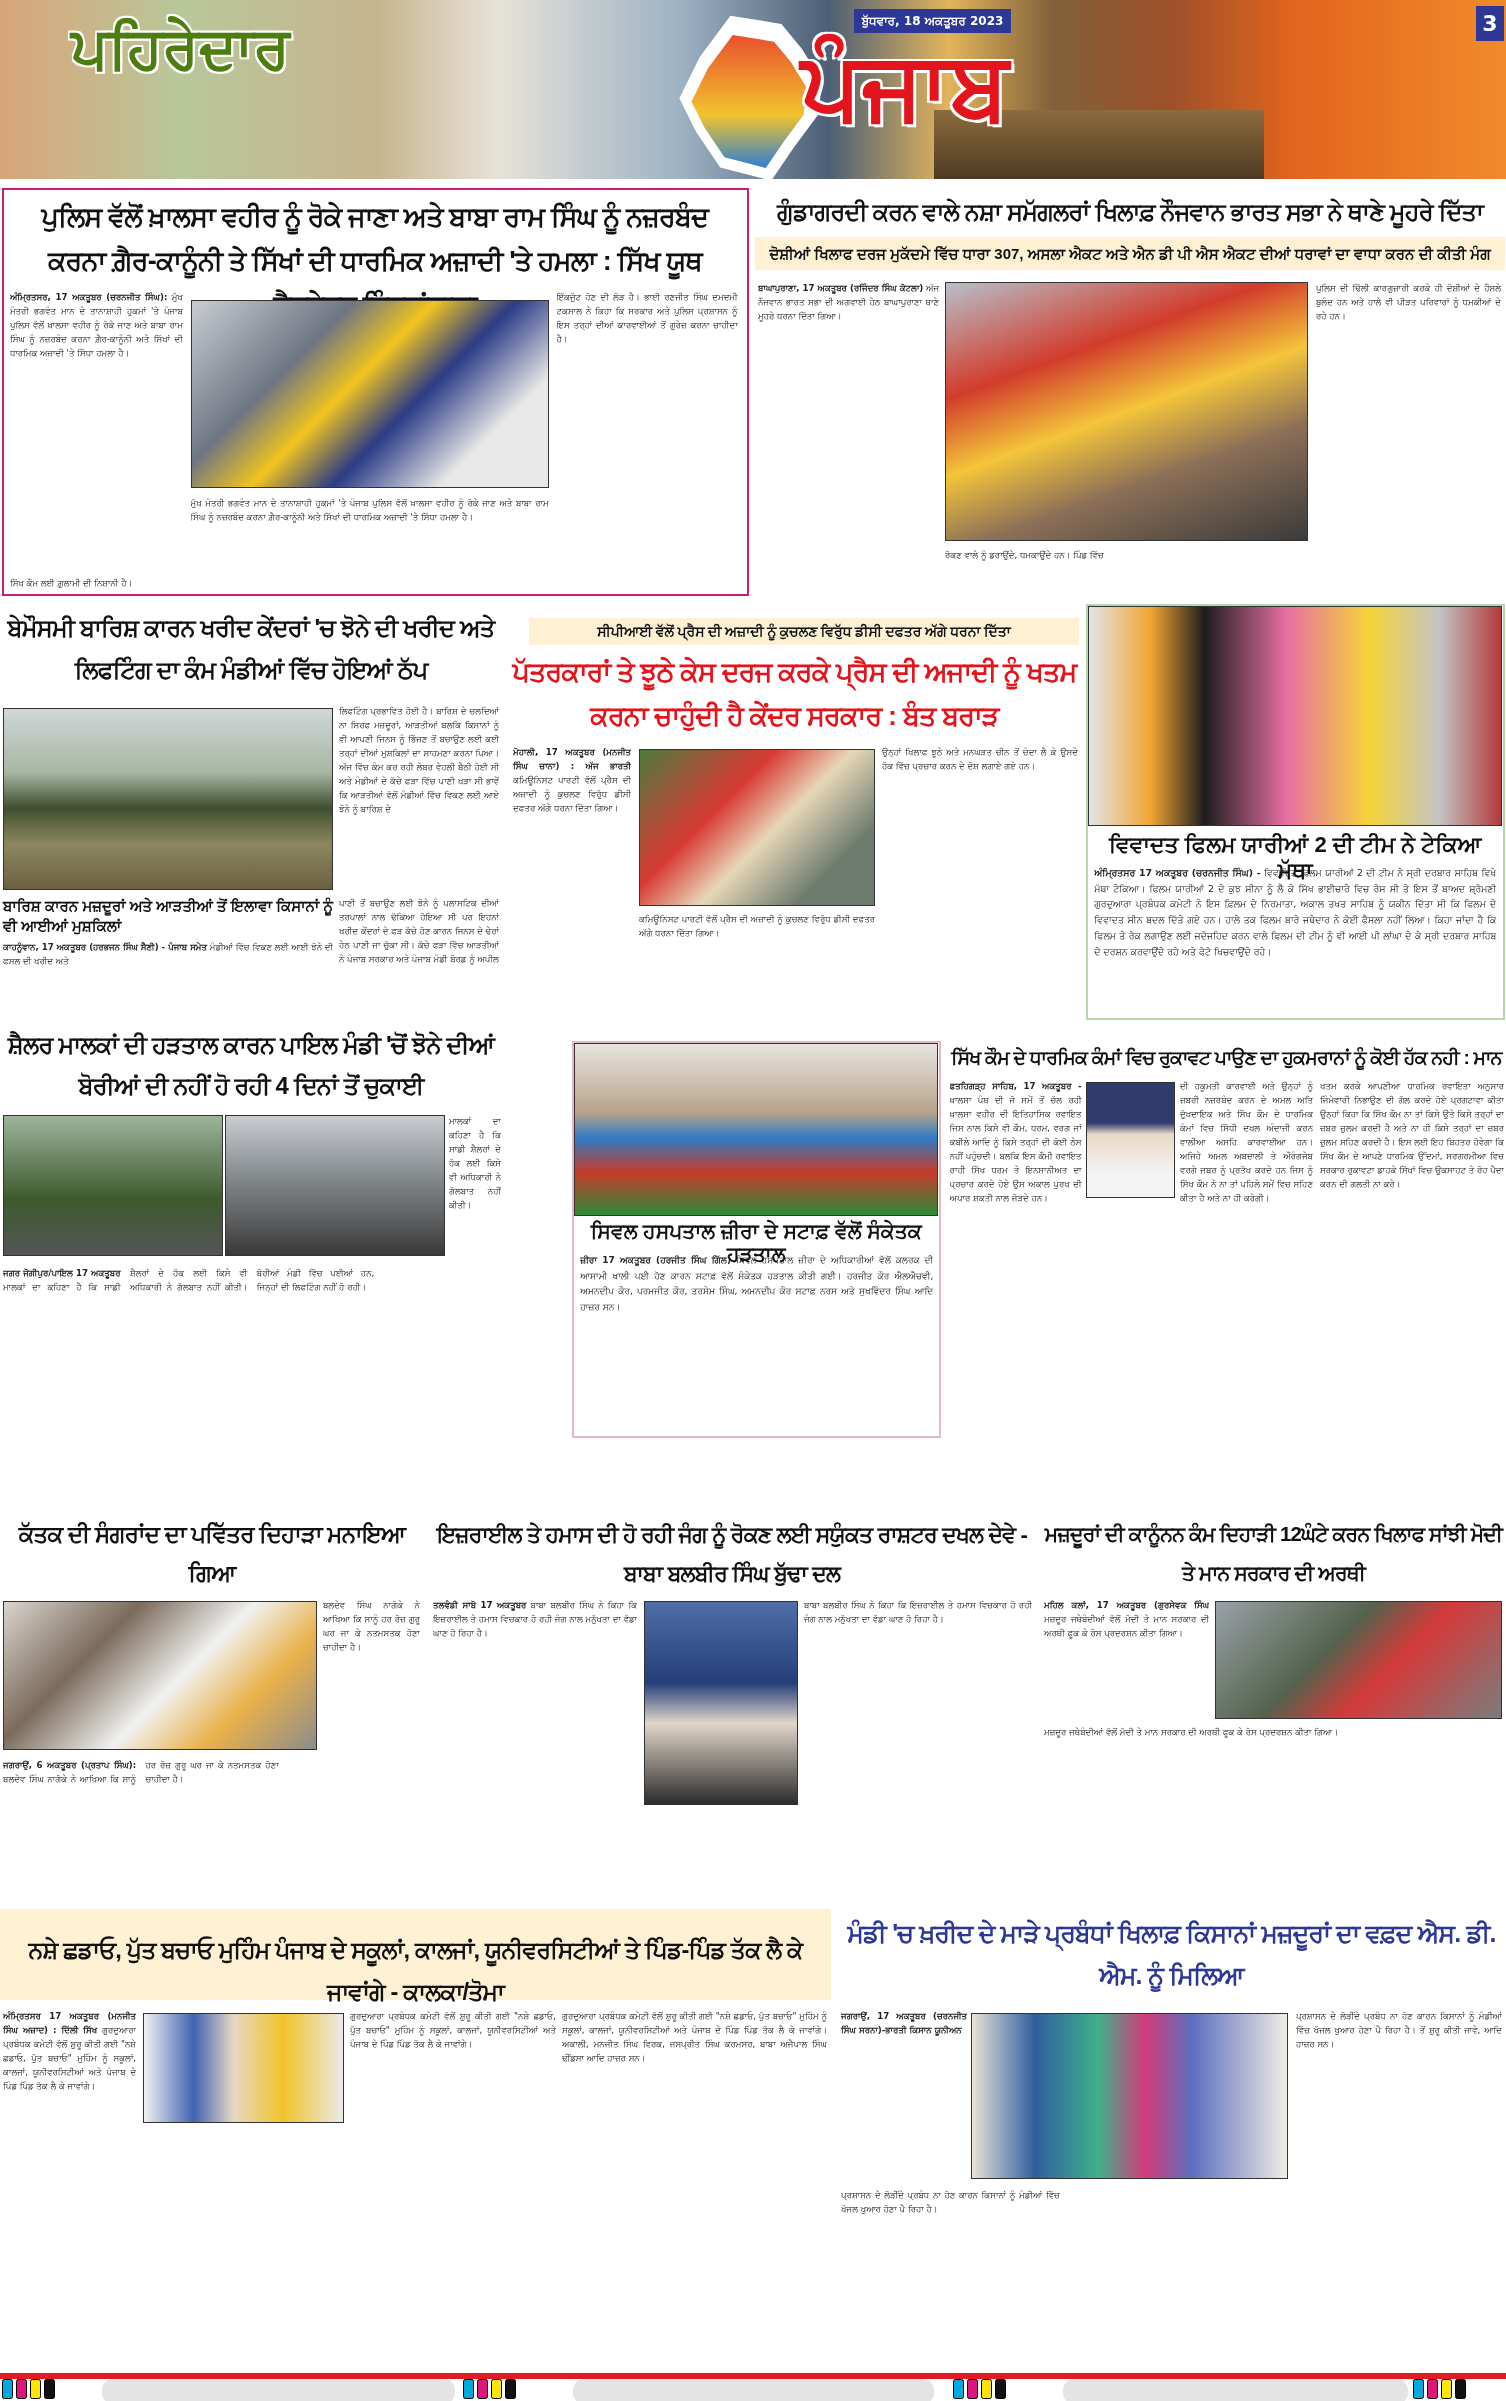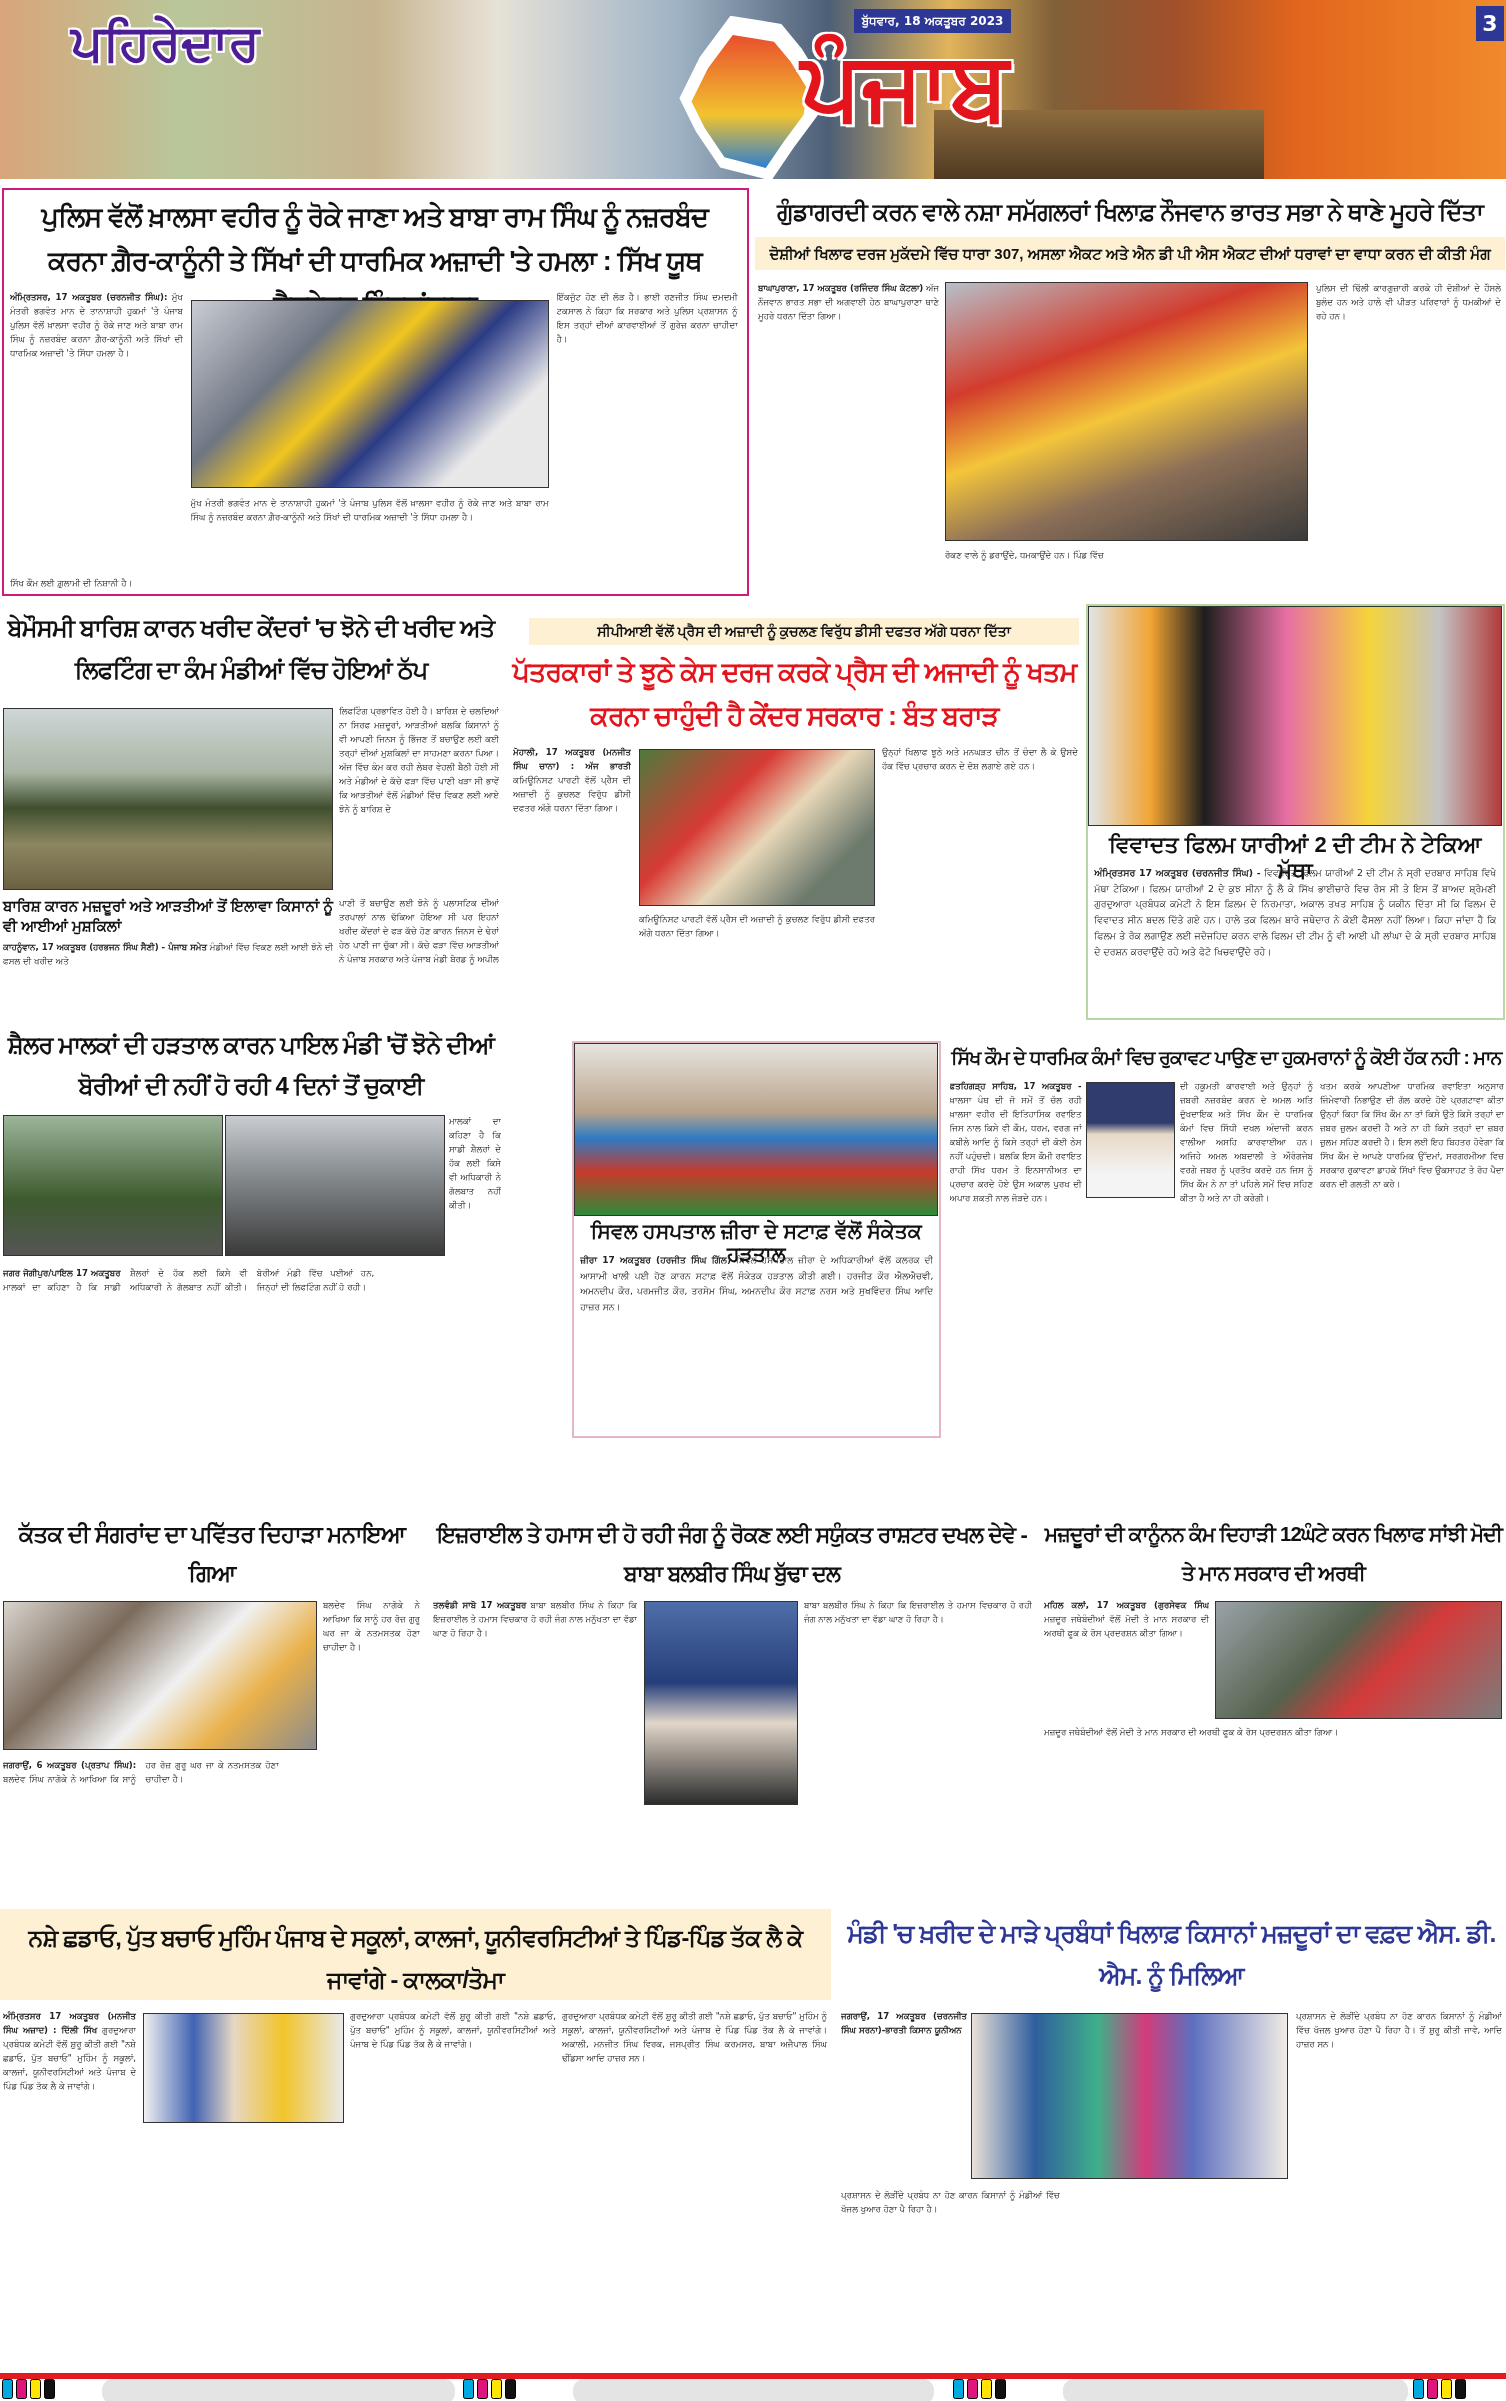--- a/index.html
+++ b/index.html
@@ -2,21 +2,21 @@
 <html style="font-size:12.6px"><head>
 <meta charset="utf-8">
 <style>
 *{box-sizing:border-box;margin:0;padding:0}
 body{width:1506px;height:2401px;background:#fff;font-family:"DejaVu Sans",sans-serif;color:#111;position:relative;overflow:hidden}
 .abs{position:absolute}
 .masthead{left:0;top:0;width:1506px;height:179px;background:linear-gradient(90deg,#d9a57a 0%,#b8c79a 12%,#c7b48f 25%,#e7e2d8 33%,#9fb3c5 45%,#4d5f76 55%,#e2b45b 63%,#806039 70%,#a0502a 78%,#e2651d 86%,#f18a2b 100%);overflow:hidden}
 .mh-fields{left:934px;top:110px;width:330px;height:69px;background:linear-gradient(180deg,#8d6b3d,#4e3a22)}
 .mh-map{left:659px;top:15.7px;width:204px;height:165px;background:#fff;clip-path:polygon(35% 0,60% 5%,70% 20%,80% 40%,78% 60%,66% 80%,55% 100%,30% 92%,18% 70%,10% 50%,20% 25%)}
 .mh-map-inner{left:675px;top:35px;width:165px;height:133px;background:linear-gradient(180deg,#e94f2e,#f2c32e 60%,#2e7fd1);clip-path:polygon(35% 0,60% 5%,70% 20%,80% 40%,78% 60%,66% 80%,55% 100%,30% 92%,18% 70%,10% 50%,20% 25%)}
-.brand{left:71px;top:14px;font-size:50px;font-weight:bold;color:#4c1d95;text-shadow:2.4px 2.4px 0 #fff,-1.6px -1.6px 0 #fff,1.6px -1.6px 0 #fff,-1.6px 1.6px 0 #fff}
+.brand{left:71px;top:14px;font-size:58px;font-weight:bold;color:#4d7c0f;text-shadow:2.4px 2.4px 0 #fff,-1.6px -1.6px 0 #fff,1.6px -1.6px 0 #fff,-1.6px 1.6px 0 #fff}
 .state{left:801px;top:31px;font-size:94px;font-weight:bold;color:#e3141b;text-shadow:3.1px 3.1px 0 #fff,-2.4px -2.4px 0 #fff,2.4px -2.4px 0 #fff,-2.4px 2.4px 0 #fff}
 .datebox{left:854px;top:9.4px;width:157px;height:24px;background:#2d3796;color:#fff;font-size:12px;display:flex;align-items:center;justify-content:center;font-weight:bold}
 .pageno{left:1476px;top:6.3px;width:28px;height:35px;background:#2d3796;color:#fff;font-size:22px;font-weight:bold;display:flex;align-items:center;justify-content:center}
 .hl{font-family:"Liberation Sans",sans-serif;font-weight:bold;line-height:1.15;text-align:center;letter-spacing:-0.8px}
 .body-text{font-size:8.6px;line-height:14px;color:#222;text-align:justify;overflow:hidden}
 .photo{background:linear-gradient(135deg,#7a8a99,#c5c9c6 40%,#8d7a5f 70%,#3f4a56);border:0.8px solid #333}
 .box-magenta{border:2.4px solid #cf1b7e}
 .box-pink{border:2.4px solid #e4b7c3}
 .box-green{border:2.4px solid #b7d8a4}
 .cream{background:#fdf0d3}
@@ -152,21 +152,21 @@
   <div class="hl" style="position:absolute;left:0;top:0;width:465px;font-size:20.4px;line-height:39px">ਮਜ਼ਦੂਰਾਂ ਦੀ ਕਾਨੂੰਨਨ ਕੰਮ ਦਿਹਾੜੀ 12ਘੰਟੇ ਕਰਨ ਖਿਲਾਫ ਸਾਂਝੀ ਮੋਦੀ ਤੇ ਮਾਨ ਸਰਕਾਰ ਦੀ ਅਰਥੀ</div>
   <div class="body-text" style="position:absolute;left:3.1px;top:83px;width:165px;height:118px">
     <b>ਮਹਿਲ ਕਲਾਂ, 17 ਅਕਤੂਬਰ (ਗੁਰਸੇਵਕ ਸਿੰਘ</b>
     <span>ਮਜ਼ਦੂਰ ਜਥੇਬੰਦੀਆਂ ਵੱਲੋਂ ਮੋਦੀ ਤੇ ਮਾਨ ਸਰਕਾਰ ਦੀ ਅਰਥੀ ਫੂਕ ਕੇ ਰੋਸ ਪ੍ਰਦਰਸ਼ਨ ਕੀਤਾ ਗਿਆ।</span>
   </div>
   <div class="photo" style="position:absolute;left:174px;top:86px;width:287px;height:118px;background:linear-gradient(135deg,#9aa2a8,#55624d 40%,#d43a3a 60%,#7c7c7c)"></div>
   <div class="body-text" style="position:absolute;left:3.1px;top:210px;width:458px;height:161px">ਮਜ਼ਦੂਰ ਜਥੇਬੰਦੀਆਂ ਵੱਲੋਂ ਮੋਦੀ ਤੇ ਮਾਨ ਸਰਕਾਰ ਦੀ ਅਰਥੀ ਫੂਕ ਕੇ ਰੋਸ ਪ੍ਰਦਰਸ਼ਨ ਕੀਤਾ ਗਿਆ।</div>
 </div>
 
 <div class="abs" style="left:0;top:1909px;width:831px;height:440px">
-  <div class="cream hl" style="position:absolute;left:0;top:0;width:831px;height:91px;font-size:23.6px;line-height:42px;padding-top:8px">ਨਸ਼ੇ ਛਡਾਓ, ਪੁੱਤ ਬਚਾਓ ਮੁਹਿੰਮ ਪੰਜਾਬ ਦੇ ਸਕੂਲਾਂ, ਕਾਲਜਾਂ, ਯੂਨੀਵਰਸਿਟੀਆਂ ਤੇ ਪਿੰਡ-ਪਿੰਡ ਤੱਕ ਲੈ ਕੇ ਜਾਵਾਂਗੇ - ਕਾਲਕਾ/ਤੋਮਾ</div>
+  <div class="cream hl" style="position:absolute;left:0;top:0;width:831px;height:91px;font-size:23.6px;line-height:42px;padding-top:20px">ਨਸ਼ੇ ਛਡਾਓ, ਪੁੱਤ ਬਚਾਓ ਮੁਹਿੰਮ ਪੰਜਾਬ ਦੇ ਸਕੂਲਾਂ, ਕਾਲਜਾਂ, ਯੂਨੀਵਰਸਿਟੀਆਂ ਤੇ ਪਿੰਡ-ਪਿੰਡ ਤੱਕ ਲੈ ਕੇ ਜਾਵਾਂਗੇ - ਕਾਲਕਾ/ਤੋਮਾ</div>
   <div class="body-text" style="position:absolute;left:3.1px;top:100px;width:133px;height:330px">
     <b>ਅੰਮ੍ਰਿਤਸਰ 17 ਅਕਤੂਬਰ (ਮਨਜੀਤ ਸਿੰਘ ਅਜ਼ਾਦ) : ਦਿੱਲੀ ਸਿੱਖ</b>
     <span>ਗੁਰਦੁਆਰਾ ਪ੍ਰਬੰਧਕ ਕਮੇਟੀ ਵੱਲੋਂ ਸ਼ੁਰੂ ਕੀਤੀ ਗਈ "ਨਸ਼ੇ ਛਡਾਓ, ਪੁੱਤ ਬਚਾਓ" ਮੁਹਿੰਮ ਨੂੰ ਸਕੂਲਾਂ, ਕਾਲਜਾਂ, ਯੂਨੀਵਰਸਿਟੀਆਂ ਅਤੇ ਪੰਜਾਬ ਦੇ ਪਿੰਡ ਪਿੰਡ ਤੱਕ ਲੈ ਕੇ ਜਾਵਾਂਗੇ।</span>
   </div>
   <div class="photo" style="position:absolute;left:143px;top:104px;width:201px;height:110px;background:linear-gradient(90deg,#f0f0f0,#4163b3 25%,#e6d7c5 45%,#f2c42a 70%,#e9e9e9)"></div>
   <div class="body-text" style="position:absolute;left:350px;top:100px;width:206px;height:330px">ਗੁਰਦੁਆਰਾ ਪ੍ਰਬੰਧਕ ਕਮੇਟੀ ਵੱਲੋਂ ਸ਼ੁਰੂ ਕੀਤੀ ਗਈ "ਨਸ਼ੇ ਛਡਾਓ, ਪੁੱਤ ਬਚਾਓ" ਮੁਹਿੰਮ ਨੂੰ ਸਕੂਲਾਂ, ਕਾਲਜਾਂ, ਯੂਨੀਵਰਸਿਟੀਆਂ ਅਤੇ ਪੰਜਾਬ ਦੇ ਪਿੰਡ ਪਿੰਡ ਤੱਕ ਲੈ ਕੇ ਜਾਵਾਂਗੇ।</div>
   <div class="body-text" style="position:absolute;left:562px;top:100px;width:265px;height:330px">
     <span>ਗੁਰਦੁਆਰਾ ਪ੍ਰਬੰਧਕ ਕਮੇਟੀ ਵੱਲੋਂ ਸ਼ੁਰੂ ਕੀਤੀ ਗਈ "ਨਸ਼ੇ ਛਡਾਓ, ਪੁੱਤ ਬਚਾਓ" ਮੁਹਿੰਮ ਨੂੰ ਸਕੂਲਾਂ, ਕਾਲਜਾਂ, ਯੂਨੀਵਰਸਿਟੀਆਂ ਅਤੇ ਪੰਜਾਬ ਦੇ ਪਿੰਡ ਪਿੰਡ ਤੱਕ ਲੈ ਕੇ ਜਾਵਾਂਗੇ।</span>
     <span>ਅਕਾਲੀ, ਮਨਜੀਤ ਸਿੰਘ ਵਿਰਕ, ਜਸਪ੍ਰੀਤ ਸਿੰਘ ਕਰਮਸਰ, ਬਾਬਾ ਅਜੈਪਾਲ ਸਿੰਘ ਢੀਂਡਸਾ ਆਦਿ ਹਾਜ਼ਰ ਸਨ।</span>
   </div>

